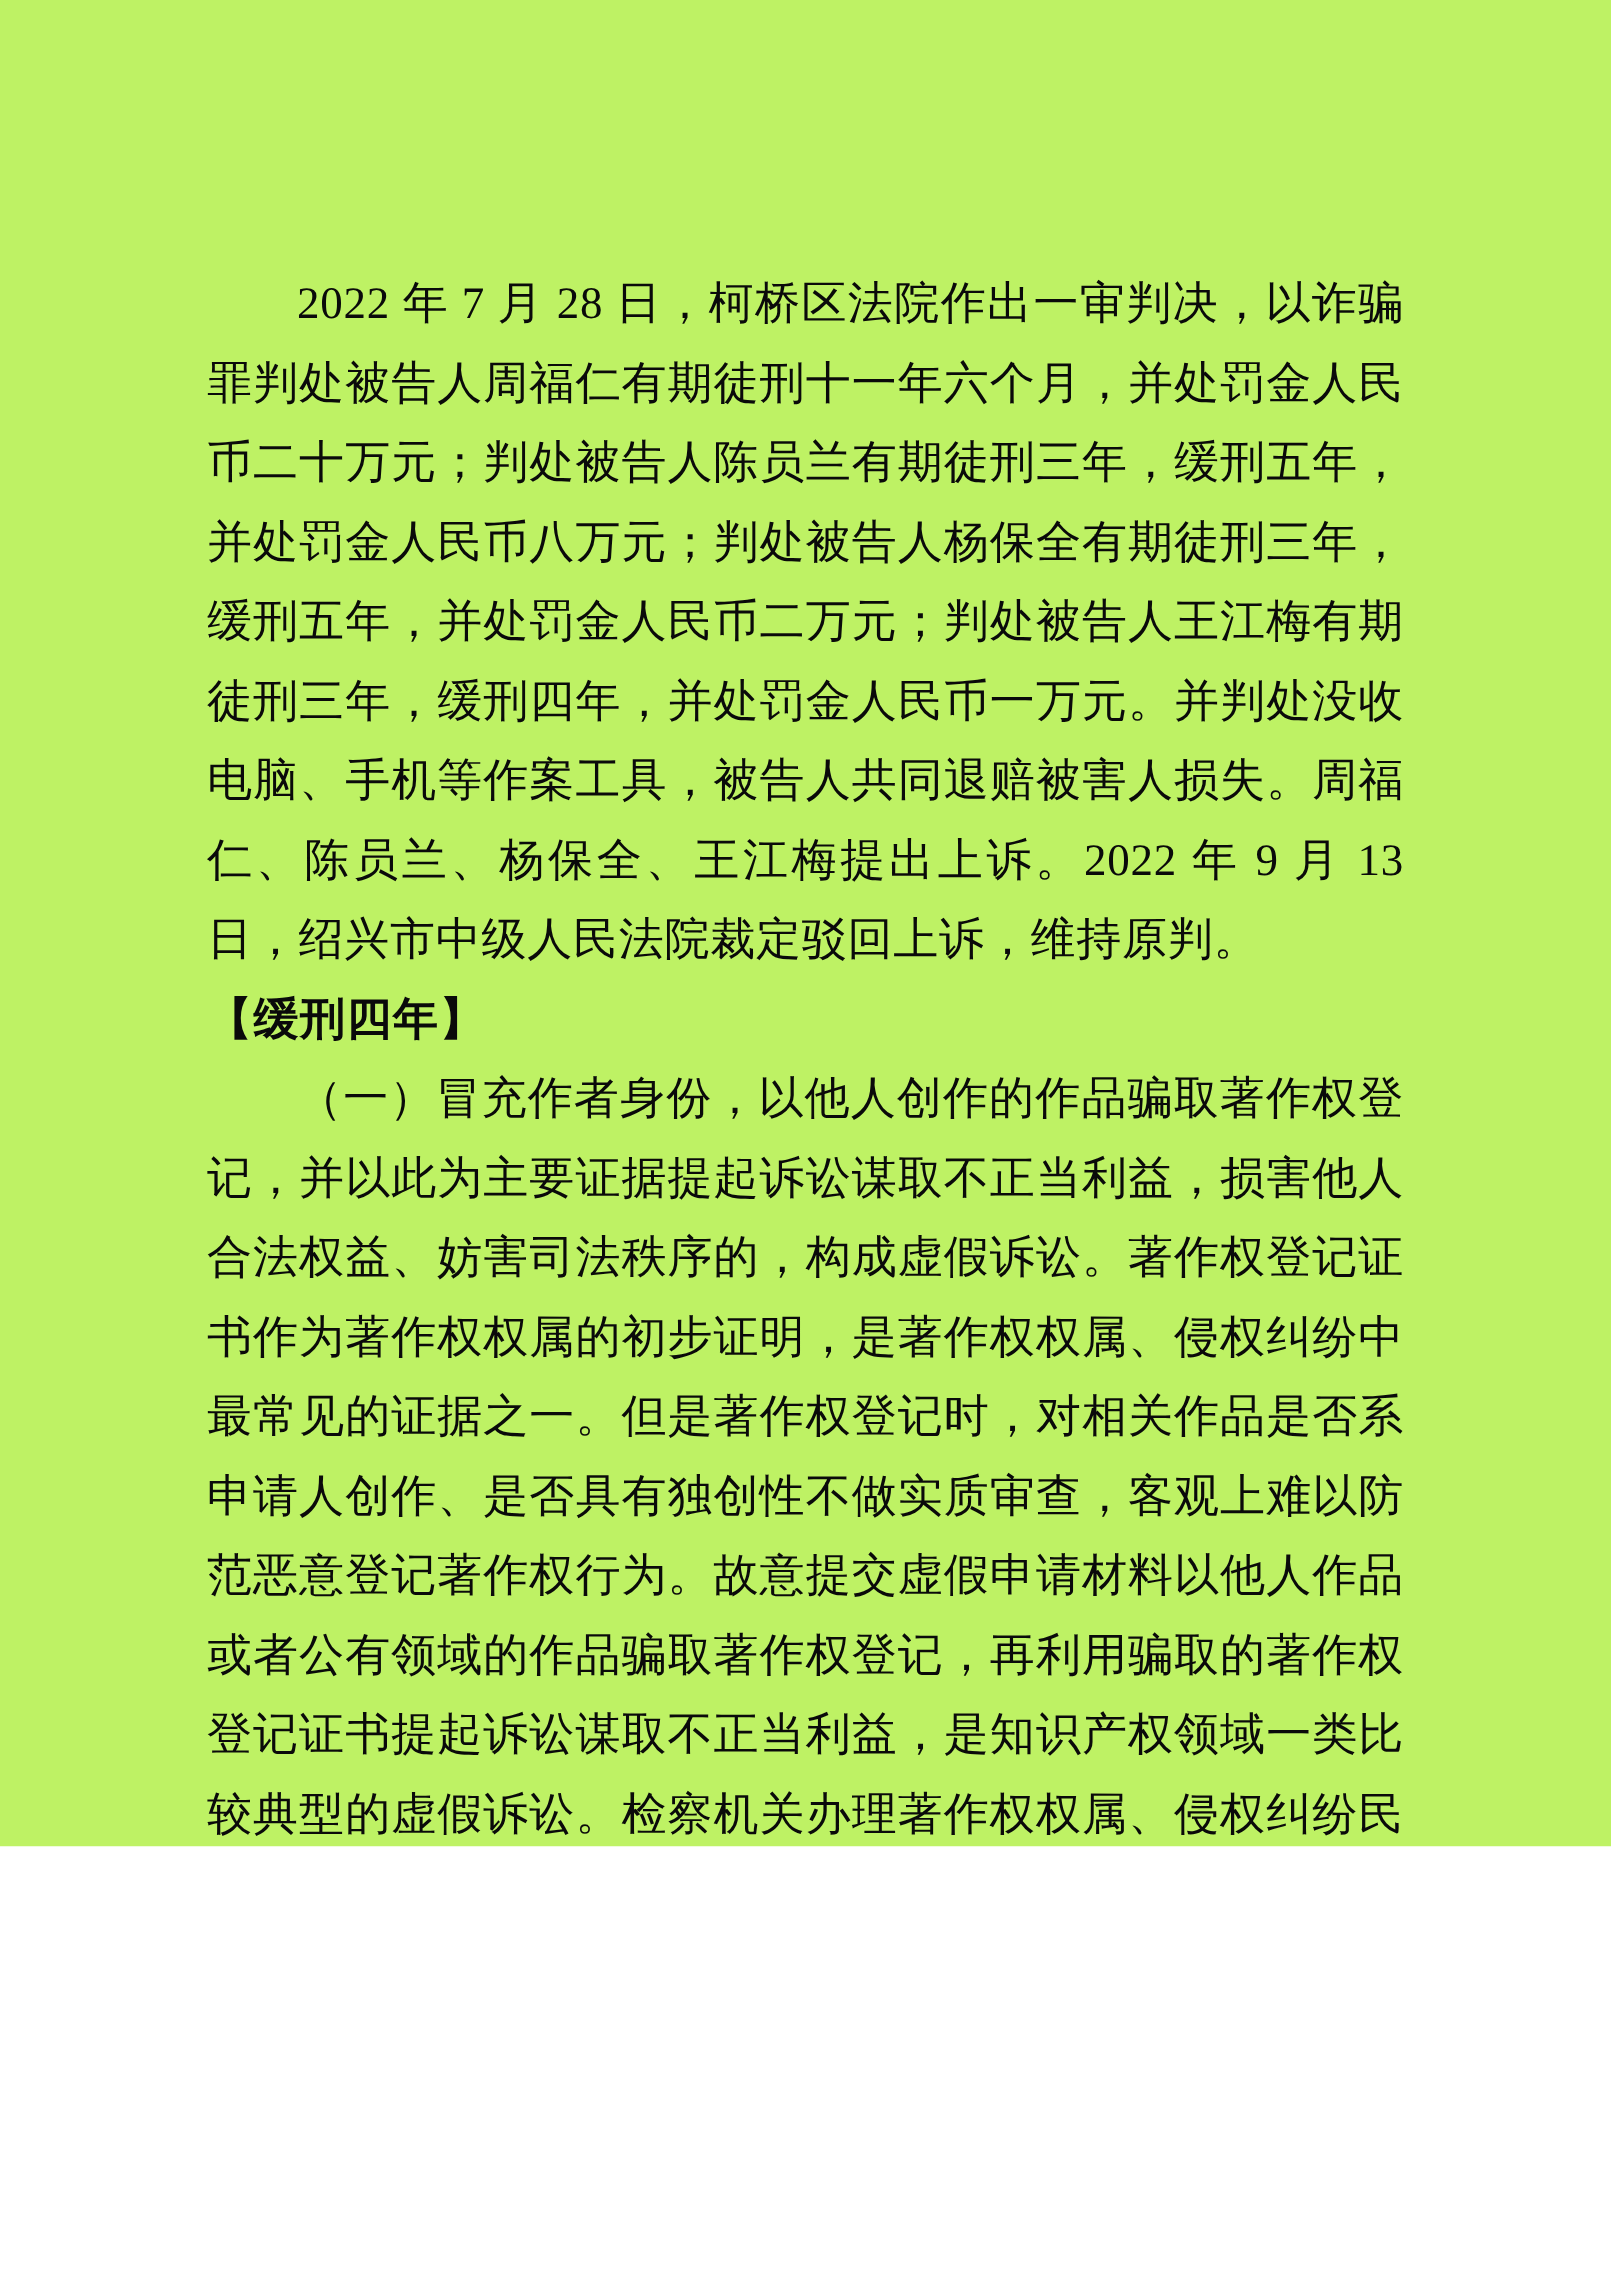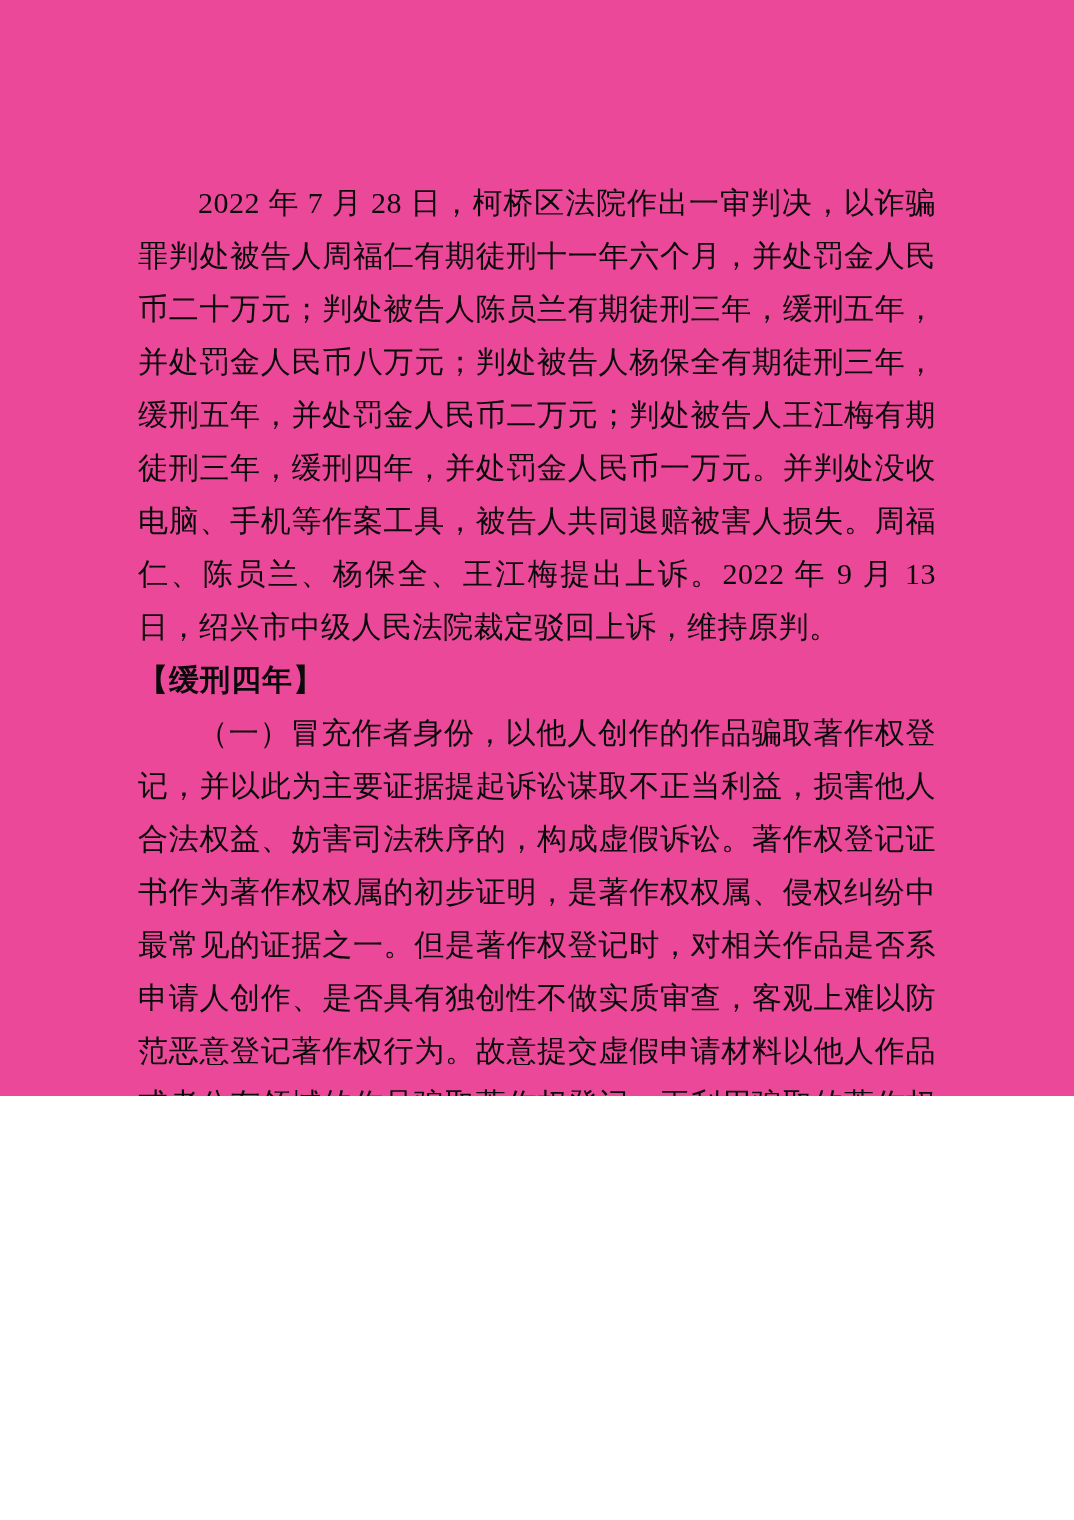--- a/index.html
+++ b/index.html
@@ -3,22 +3,22 @@
 <meta charset="utf-8">
 <style>
   html, body {
     margin: 0;
     padding: 0;
     background: #ffffff;
   }
   .page {
     position: relative;
     width: 1074px;
-    height: 1096px;
-    background: #ec4899;
+    height: 1231px;
+    background: #bef264;
     color: #0a0a0a;
     font-family: "Liberation Serif", "DejaVu Serif", serif;
     overflow: hidden;
   }
   .content {
     position: absolute;
     left: 138px;
     top: 176px;
     width: 798px;
     font-size: 30px;

